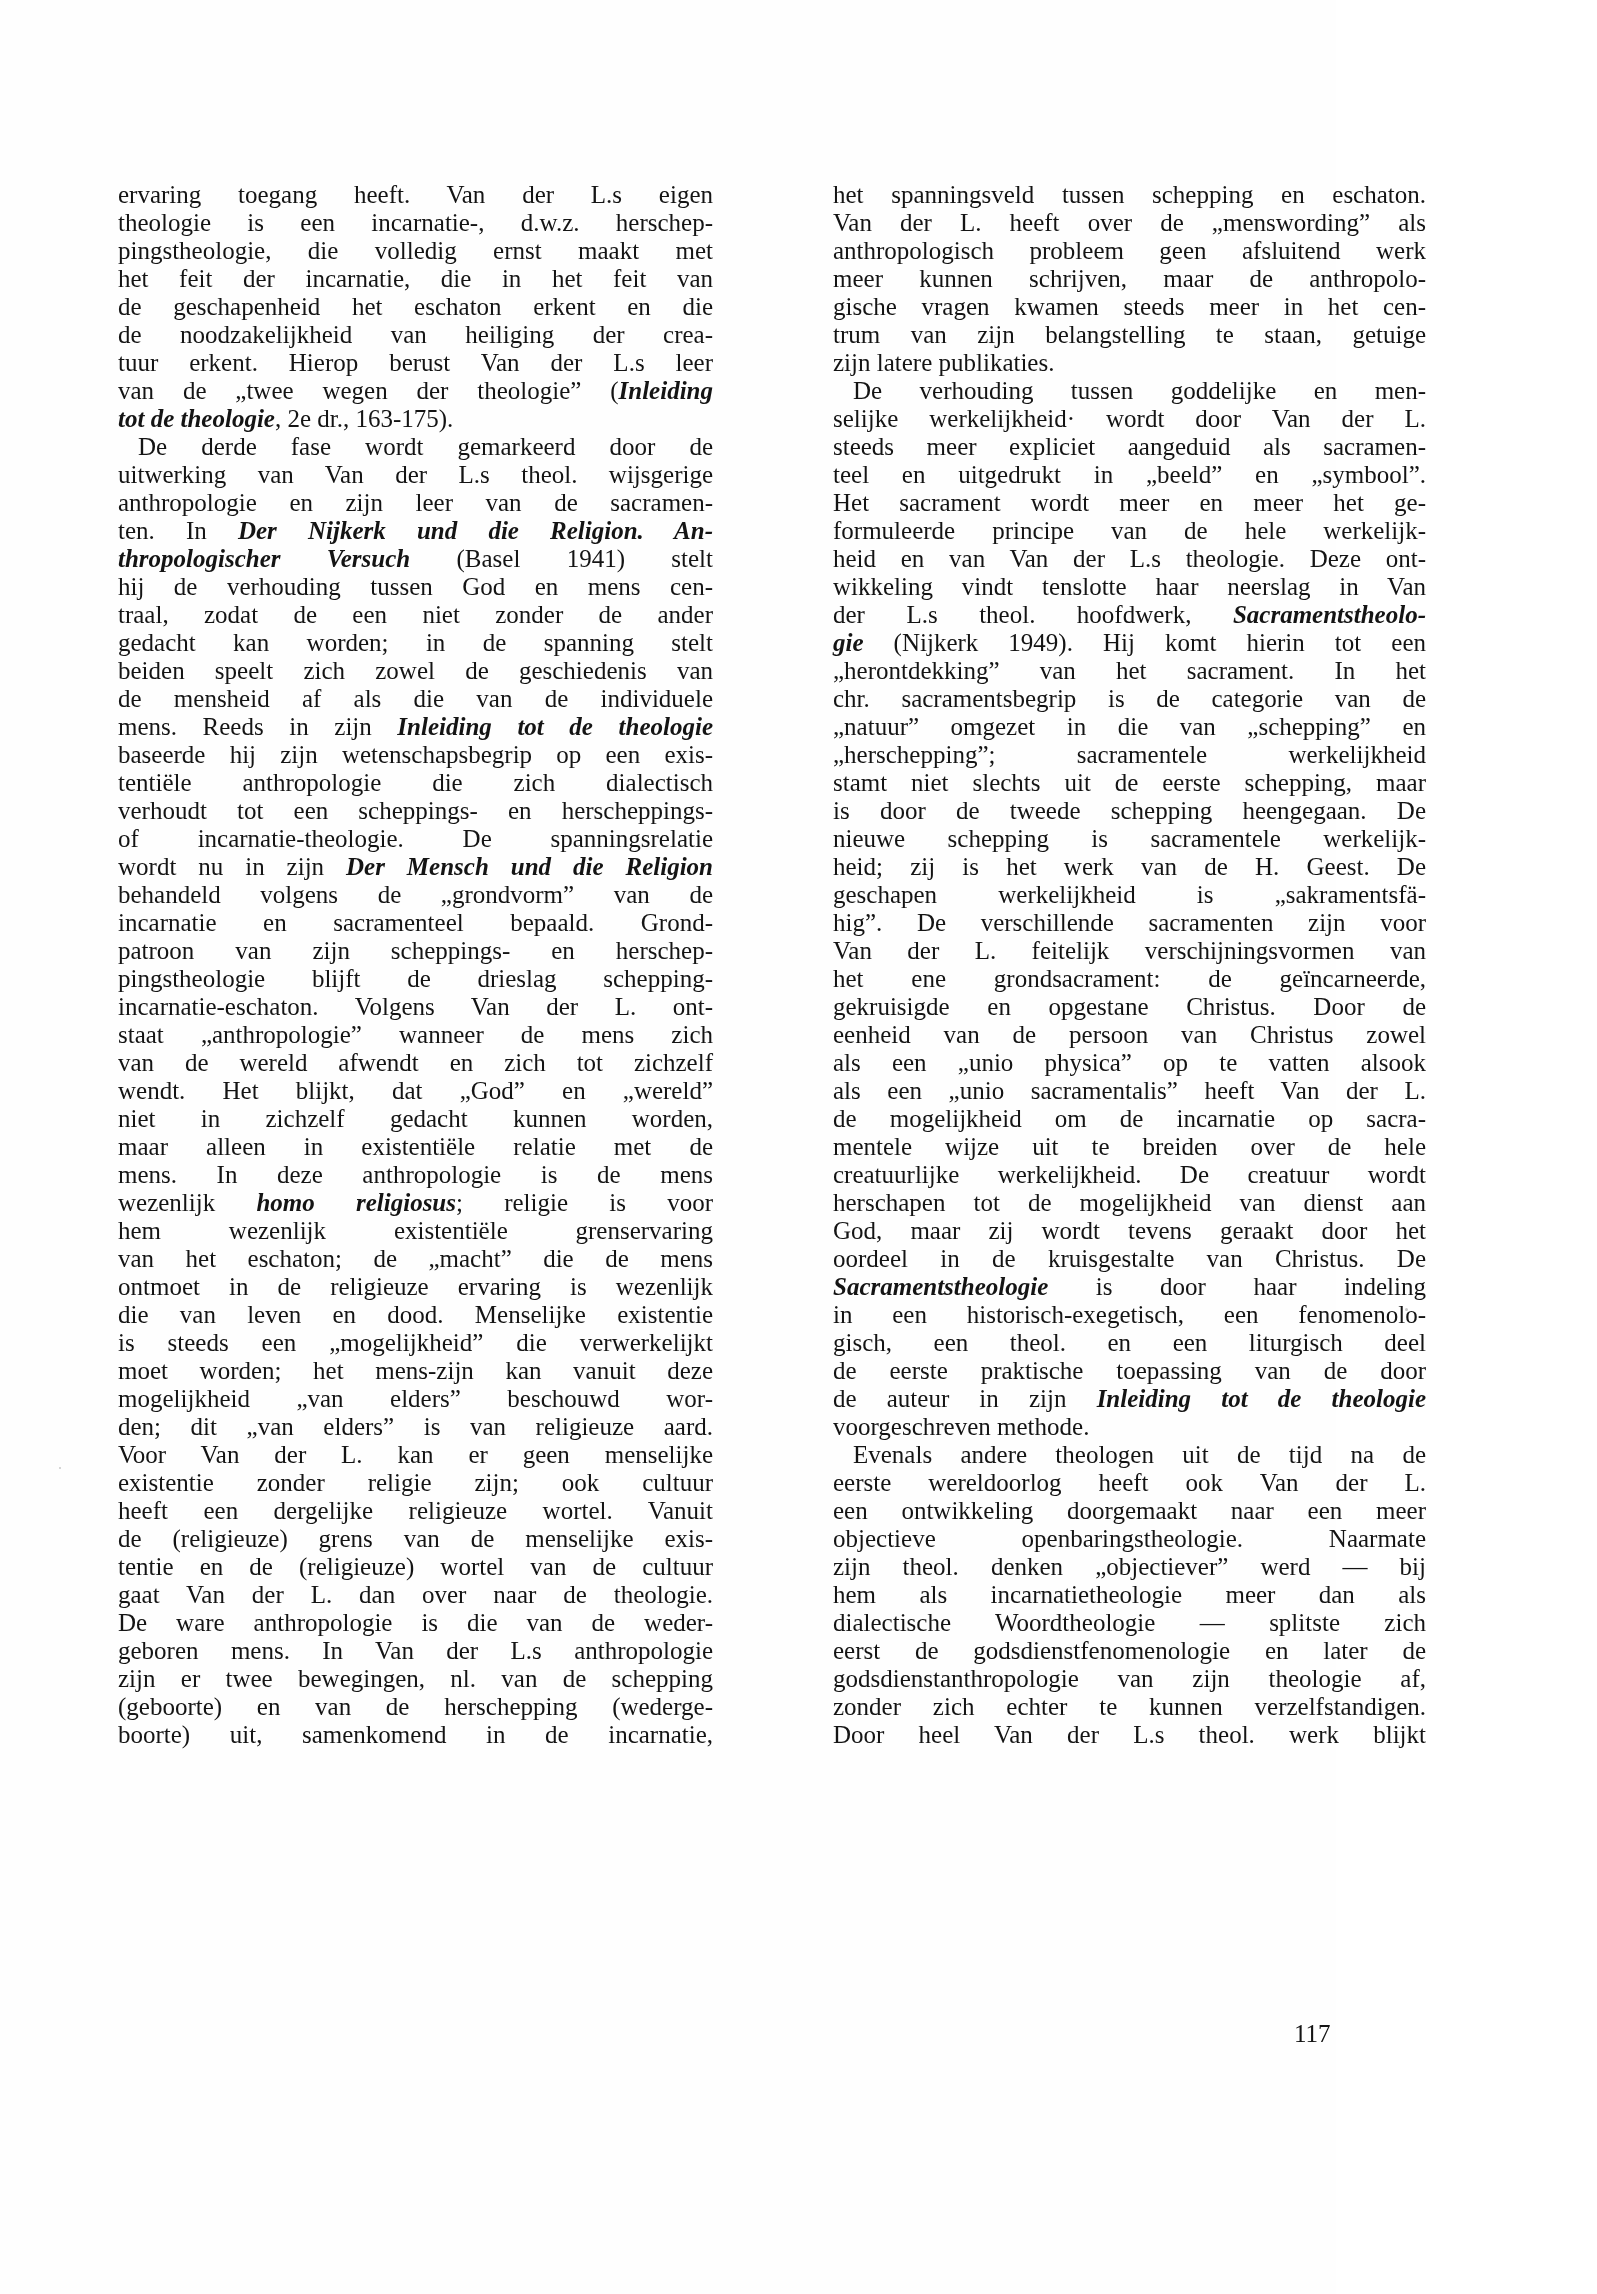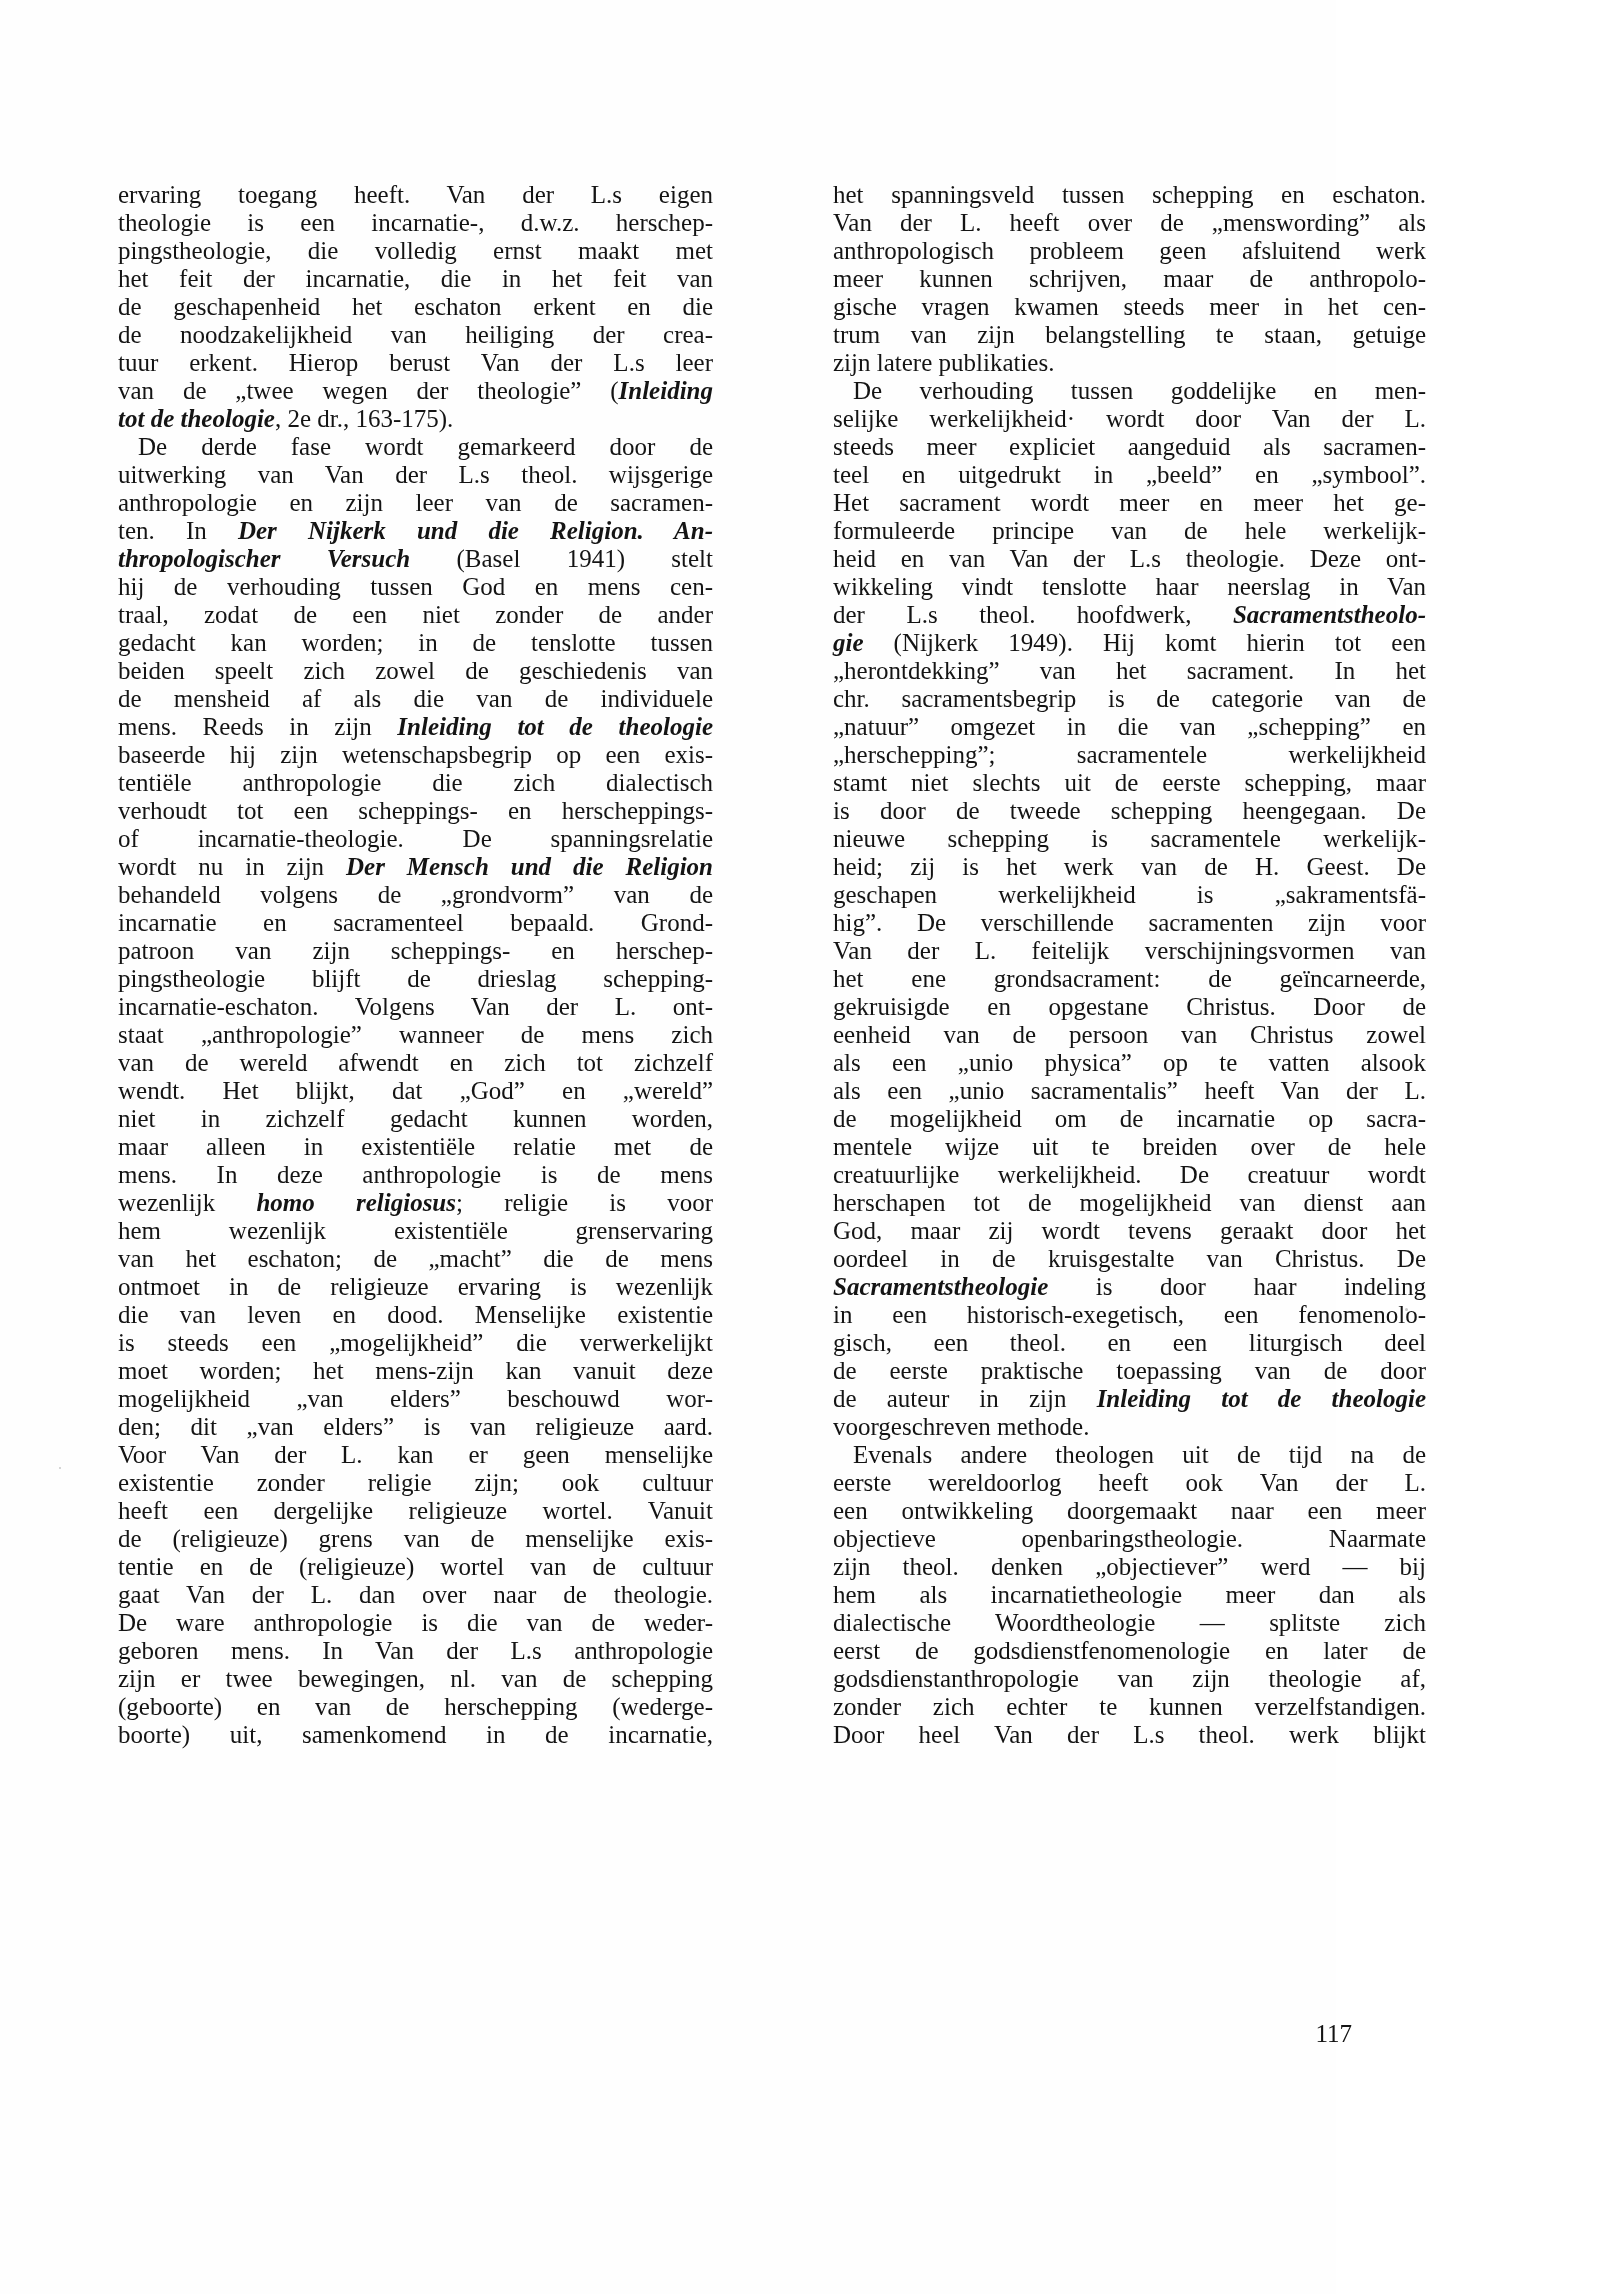--- a/index.html
+++ b/index.html
@@ -47,21 +47,21 @@
     }
     .line i, .line .it {
       font-style: italic;
       font-weight: bold;
     }
     .page-number {
       position: absolute;
       left: 1294px;
       width: 58px;
       top: 2020px;
-      text-align: right;
+      text-align: left;
       font-size: 25px;
       line-height: 28px;
     }
     .speck {
       position: absolute;
       width: 3px;
       height: 3px;
       border-radius: 50%;
       background: #c8c8c8;
     }
@@ -80,21 +80,21 @@
       <div class="line"><span>tuur erkent. Hierop berust Van der L.s leer</span></div>
       <div class="line"><span>van de „twee wegen der theologie” (</span><span class="it">Inleiding</span></div>
       <div class="line last"><span class="it">tot de theologie</span><span>, 2e dr., 163-175).</span></div>
       <div class="line indent"><span>De derde fase wordt gemarkeerd door de</span></div>
       <div class="line"><span>uitwerking van Van der L.s theol. wijsgerige</span></div>
       <div class="line"><span>anthropologie en zijn leer van de sacramen-</span></div>
       <div class="line"><span>ten. In </span><span class="it">Der Nijkerk und die Religion. An-</span></div>
       <div class="line"><span class="it">thropologischer Versuch</span><span> (Basel 1941) stelt</span></div>
       <div class="line"><span>hij de verhouding tussen God en mens cen-</span></div>
       <div class="line"><span>traal, zodat de een niet zonder de ander</span></div>
-      <div class="line"><span>gedacht kan worden; in de tenslotte tussen</span></div>
+      <div class="line"><span>gedacht kan worden; in de spanning stelt</span></div>
       <div class="line"><span>beiden speelt zich zowel de geschiedenis van</span></div>
       <div class="line"><span>de mensheid af als die van de individuele</span></div>
       <div class="line"><span>mens. Reeds in zijn </span><span class="it">Inleiding tot de theologie</span></div>
       <div class="line"><span>baseerde hij zijn wetenschapsbegrip op een exis-</span></div>
       <div class="line"><span>tentiële anthropologie die zich dialectisch</span></div>
       <div class="line"><span>verhoudt tot een scheppings- en herscheppings-</span></div>
       <div class="line"><span>of incarnatie-theologie. De spanningsrelatie</span></div>
       <div class="line"><span>wordt nu in zijn </span><span class="it">Der Mensch und die Religion</span></div>
       <div class="line"><span>behandeld volgens de „grondvorm” van de</span></div>
       <div class="line"><span>incarnatie en sacramenteel bepaald. Grond-</span></div>

